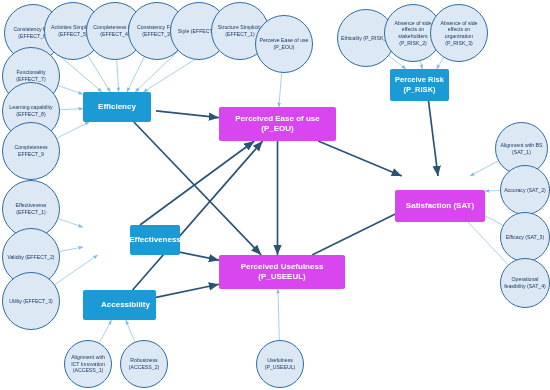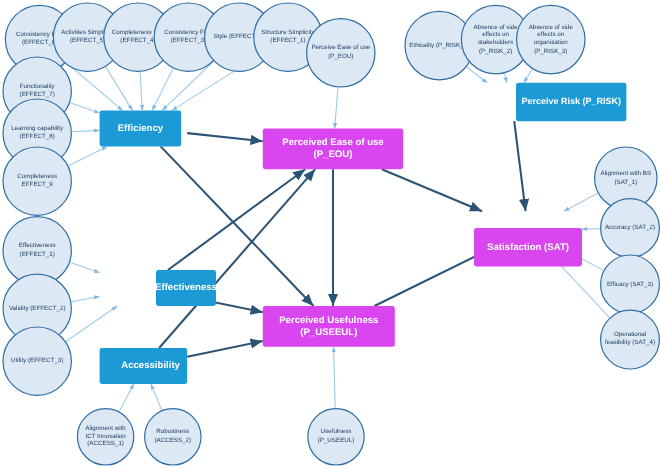--- a/index.html
+++ b/index.html
@@ -154,26 +154,26 @@
       </div>
       <div class="node box mid" style="left: 83px; top: 92px; width: 68px; height: 30px;">
         <span class="lbl">Efficiency</span>
       </div>
       <div class="node box mid" style="left: 83px; top: 225px; width: 50px; height: 30px; margin-left: 47px;">
         <span class="lbl">Effectiveness</span>
       </div>
       <div class="node box mid" style="left: 83px; top: 290px; width: 73px; height: 30px; padding-left: 12px;">
         <span class="lbl">Accessibility</span>
       </div>
-      <div class="node box risk" style="left: 390px; top: 69px; width: 92px; height: 32px; margin-left: 40px;">
+      <div class="node box risk" style="left: 390px; top: 69px; width: 59px; height: 32px;">
         <span class="lbl">Perceive Risk (P_RISK)</span>
       </div>
       <div class="node box dark" style="left: 219px; top: 107px; width: 117px; height: 34px;">
         <span class="lbl">Perceived Ease of use (P_EOU)</span>
       </div>
-      <div class="node box dark" style="left: 219px; top: 255px; width: 110px; height: 34px;">
+      <div class="node box dark" style="left: 219px; top: 255px; width: 126px; height: 34px;">
         <span class="lbl">Perceived Usefulness (P_USEEUL)</span>
       </div>
       <div class="node box dark" style="left: 395px; top: 176px; width: 90px; height: 32px; margin-top: 14px;">
         <span class="lbl">Satisfaction (SAT)</span>
       </div>
     </div>
 </div>
 
 </body></html>

